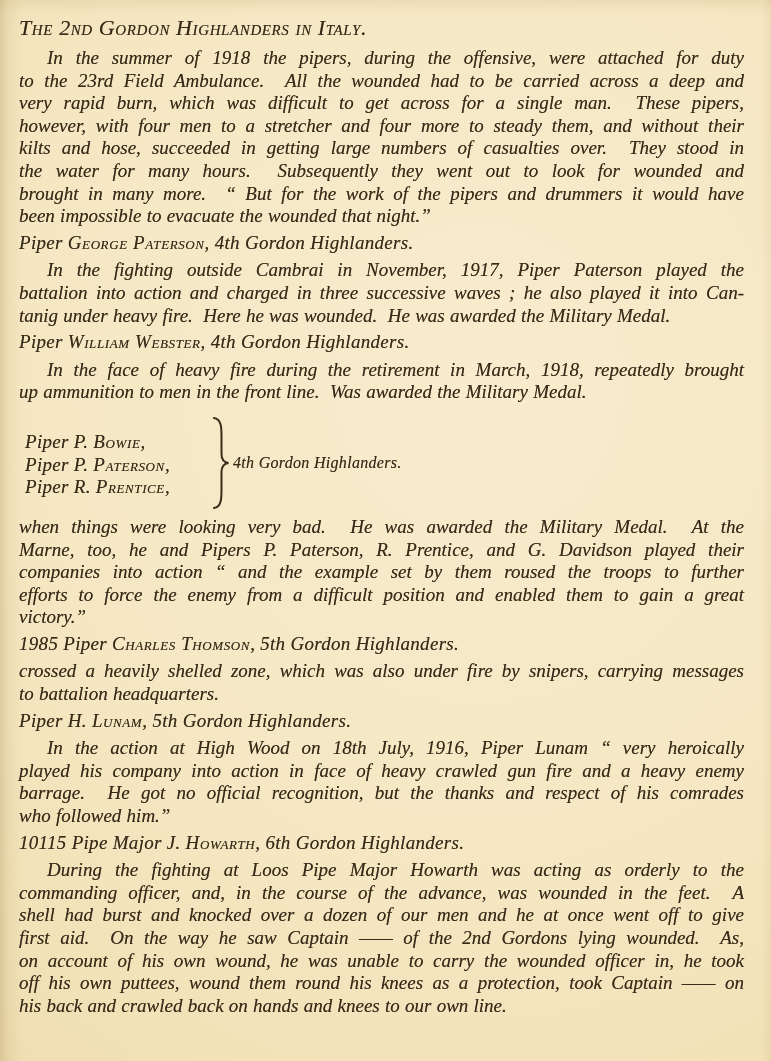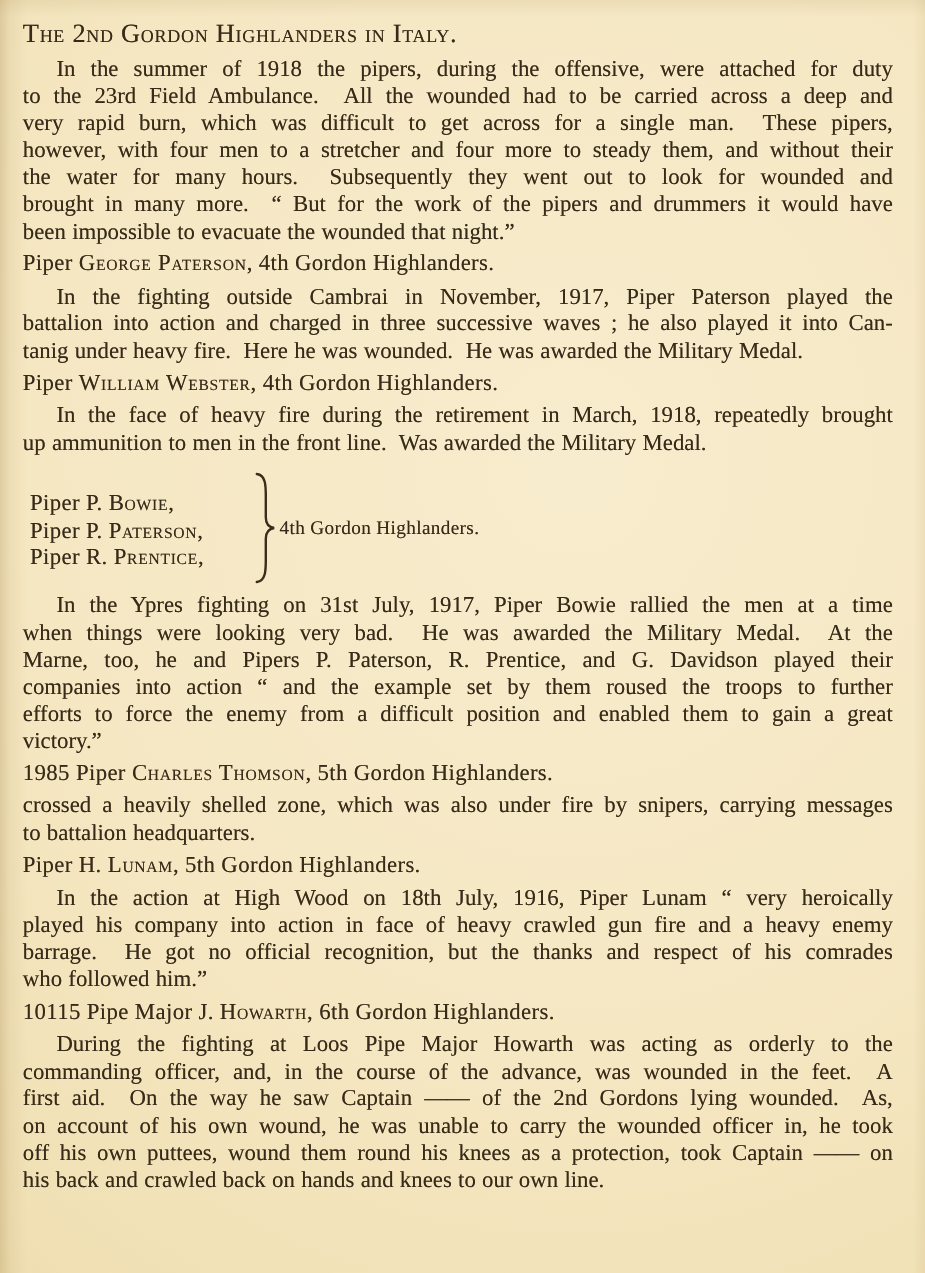--- a/index.html
+++ b/index.html
@@ -14,20 +14,21 @@
       linear-gradient(180deg, rgba(164,134,76,0.12) 0px, rgba(164,134,76,0.0) 14px),
       linear-gradient(270deg, rgba(164,134,76,0.10) 0px, rgba(164,134,76,0.0) 10px),
       radial-gradient(120% 95% at 62% 36%, #f8ecce 0%, #f5e7c2 50%, #f0e0b4 80%, #e9d6a5 100%);
   }
   #page {
     box-sizing: border-box;
     width: 771px;
     height: 1061px;
     padding: 15px 27px 0 19px;
     text-shadow: 0 0 0.5px rgba(54,42,24,0.55);
+    font-style: italic;
   }
   .title {
     font-size: 22px;
     line-height: 26px;
     margin: 0 0 6px 0;
     letter-spacing: 0.6px;
     white-space: nowrap;
   }
   .heading {
     font-size: 19px;
@@ -72,20 +73,21 @@
 </head>
 <body>
 
 <div id="page">
     <div class="title"><span class="sc">The 2nd Gordon Highlanders in Italy.</span></div>
     <div class="para">
       <div class="line first">In the summer of 1918 the pipers, during the offensive, were attached for duty</div>
       <div class="line">to the 23rd Field Ambulance.&nbsp; All the wounded had to be carried across a deep and</div>
       <div class="line">very rapid burn, which was difficult to get across for a single man.&nbsp; These pipers,</div>
       <div class="line">however, with four men to a stretcher and four more to steady them, and without their</div>
+      <div class="line">kilts and hose, succeeded in getting large numbers of casualties over.&nbsp; They stood in</div>
       <div class="line">the water for many hours.&nbsp; Subsequently they went out to look for wounded and</div>
       <div class="line">brought in many more.&nbsp; “ But for the work of the pipers and drummers it would have</div>
       <div class="line last">been impossible to evacuate the wounded that night.”</div>
     </div>
     <div class="heading"><span>Piper </span><span class="sc">George Paterson</span><span>, 4th Gordon Highlanders.</span></div>
     <div class="para">
       <div class="line first">In the fighting outside Cambrai in November, 1917, Piper Paterson played the</div>
       <div class="line">battalion into action and charged in three successive waves ; he also played it into Can-</div>
       <div class="line last">tanig under heavy fire.&nbsp; Here he was wounded.&nbsp; He was awarded the Military Medal.</div>
     </div>
@@ -99,21 +101,20 @@
         <div class="name-line"><span>Piper P. </span><span class="sc">Bowie</span><span>,</span></div>
         <div class="name-line"><span>Piper P. </span><span class="sc">Paterson</span><span>,</span></div>
         <div class="name-line"><span>Piper R. </span><span class="sc">Prentice</span><span>,</span></div>
       </div>
       <div class="brace"><svg width="20" height="94" viewBox="0 0 20 94" xmlns="http://www.w3.org/2000/svg">
           <path d="M3,2 C11,3 10.5,13 10.5,23 L10.5,38 C10.5,44.5 14,46.5 17.5,47 C14,47.5 10.5,49.5 10.5,56 L10.5,71 C10.5,81 11,91 3,92" fill="none" stroke="#3a2d1c" stroke-width="2" stroke-linecap="round"></path>
         </svg></div>
       <div class="brace-label">4th Gordon Highlanders.</div>
     </div>
     <div class="para">
-      <div class="line first">In the Ypres fighting on 31st July, 1917, Piper Bowie rallied the men at a time</div>
       <div class="line">when things were looking very bad.&nbsp; He was awarded the Military Medal.&nbsp; At the</div>
       <div class="line">Marne, too, he and Pipers P. Paterson, R. Prentice, and G. Davidson played their</div>
       <div class="line">companies into action “ and the example set by them roused the troops to further</div>
       <div class="line">efforts to force the enemy from a difficult position and enabled them to gain a great</div>
       <div class="line last">victory.”</div>
     </div>
     <div class="heading"><span>1985 Piper </span><span class="sc">Charles Thomson</span><span>, 5th Gordon Highlanders.</span></div>
     <div class="para">
       <div class="line">crossed a heavily shelled zone, which was also under fire by snipers, carrying messages</div>
       <div class="line last">to battalion headquarters.</div>
@@ -122,18 +123,19 @@
     <div class="para">
       <div class="line first">In the action at High Wood on 18th July, 1916, Piper Lunam “ very heroically</div>
       <div class="line">played his company into action in face of heavy crawled gun fire and a heavy enemy</div>
       <div class="line">barrage.&nbsp; He got no official recognition, but the thanks and respect of his comrades</div>
       <div class="line last">who followed him.”</div>
     </div>
     <div class="heading"><span>10115 Pipe Major J. </span><span class="sc">Howarth</span><span>, 6th Gordon Highlanders.</span></div>
     <div class="para">
       <div class="line first">During the fighting at Loos Pipe Major Howarth was acting as orderly to the</div>
       <div class="line">commanding officer, and, in the course of the advance, was wounded in the feet.&nbsp; A</div>
+      <div class="line">shell had burst and knocked over a dozen of our men and he at once went off to give</div>
       <div class="line">first aid.&nbsp; On the way he saw Captain —— of the 2nd Gordons lying wounded.&nbsp; As,</div>
       <div class="line">on account of his own wound, he was unable to carry the wounded officer in, he took</div>
       <div class="line">off his own puttees, wound them round his knees as a protection, took Captain —— on</div>
       <div class="line last">his back and crawled back on hands and knees to our own line.</div>
     </div>
   </div>
 
 </body></html>

